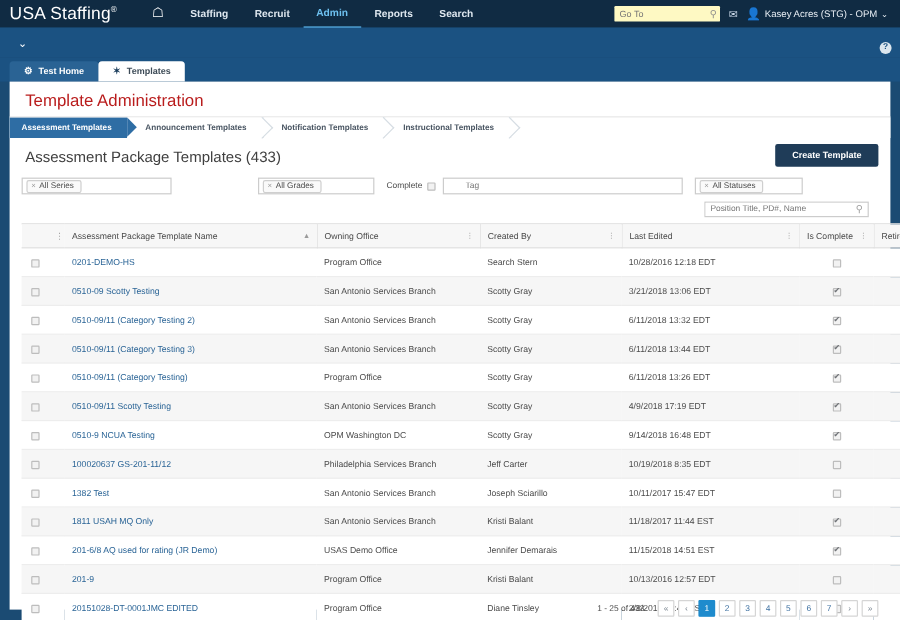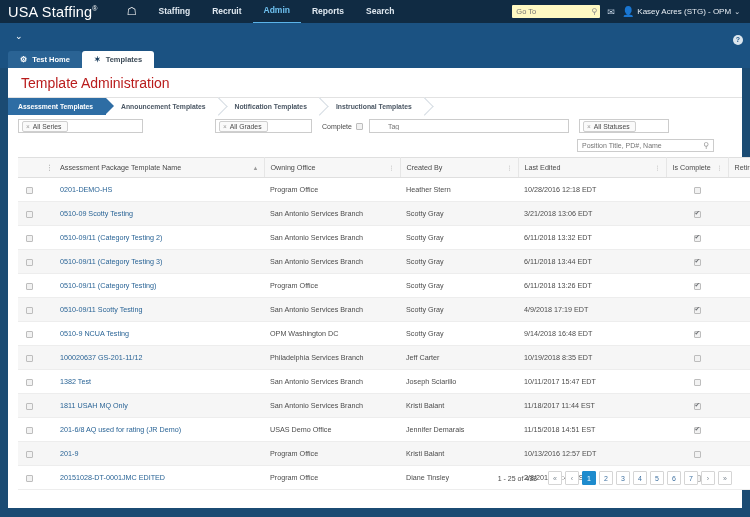--- a/index.html
+++ b/index.html
@@ -158,21 +158,21 @@
     content: "\2714"; position: absolute; left: 0px; top: -2.5px;
     font-size: 6.5px; color: #6f7276;
   }
   .tag-input {
     height: 14px; width: 200px; border: 1px solid #cccccc; background: #fff;
     font-size: 7px; color: #9a9a9a; padding: 0 18px;
     font-family: "Liberation Sans", sans-serif; outline: none;
   }
   .search-row { height: 20px; position: relative; }
   .search-box {
-    position: absolute; right: 18px; top: 2px;
+    position: absolute; right: 8px; top: 2px;
     width: 137px; height: 13px; border: 1px solid #cccccc; background: #fff;
     display: flex; align-items: center;
   }
   .search-box input {
     border: 0; outline: none; flex: 1; height: 100%;
     font-size: 7px; color: #9a9a9a; padding: 0 4px;
     font-family: "Liberation Sans", sans-serif;
   }
   .search-box .mag2 { color: #9a9a9a; font-size: 8px; padding-right: 4px; }
 
@@ -283,20 +283,22 @@
       <div class="crumb arrow">
         <span>Notification Templates</span>
       </div>
       <div class="crumb arrow">
         <span>Instructional Templates</span>
       </div>
     </div>
 
     <div class="panel">
 
+      <div class="panel-title">Assessment Package Templates (433)</div>
+      <button class="btn-create">Create Template</button>
 
       <div class="filters">
         <div class="multi f-series">
           <span class="pill">
             <span class="x">×</span>
             <span>All Series</span>
           </span>
         </div>
         <div style="width:72px"></div>
         <div class="multi f-grades">
@@ -356,21 +358,21 @@
               
             </th>
           </tr>
         </thead>
         <tbody id="grid-body">
             <tr>
               <td class="t-check"><span class="cb"></span></td>
               <td></td>
               <td class="t-name"><a href="#">0201-DEMO-HS</a></td>
               <td>Program Office</td>
-              <td>Heather Stern</td>
+              <td>Search Stern</td>
               <td>10/28/2016 12:18 EDT</td>
               <td class="t-comp"><span class="cb"></span></td>
               <td class="t-ret"></td>
             </tr>
             <tr>
               <td class="t-check"><span class="cb"></span></td>
               <td></td>
               <td class="t-name"><a href="#">0510-09 Scotty Testing</a></td>
               <td>San Antonio Services Branch</td>
               <td>Scotty Gray</td>

